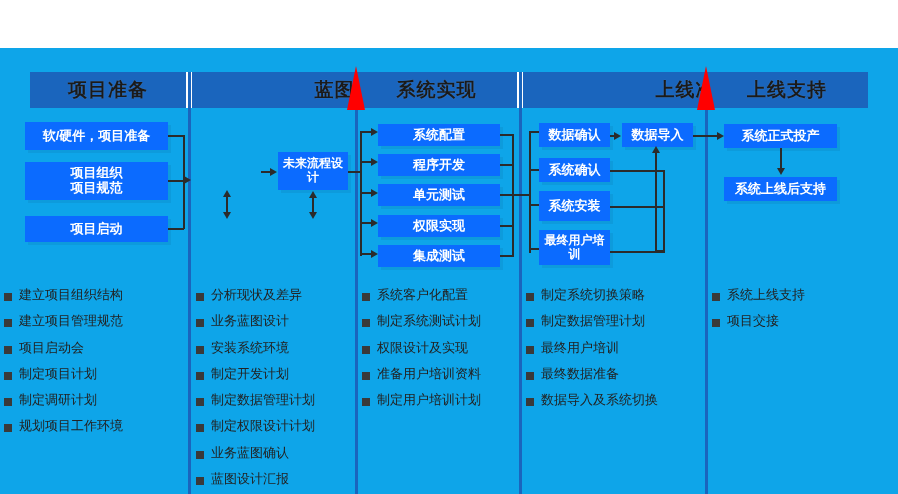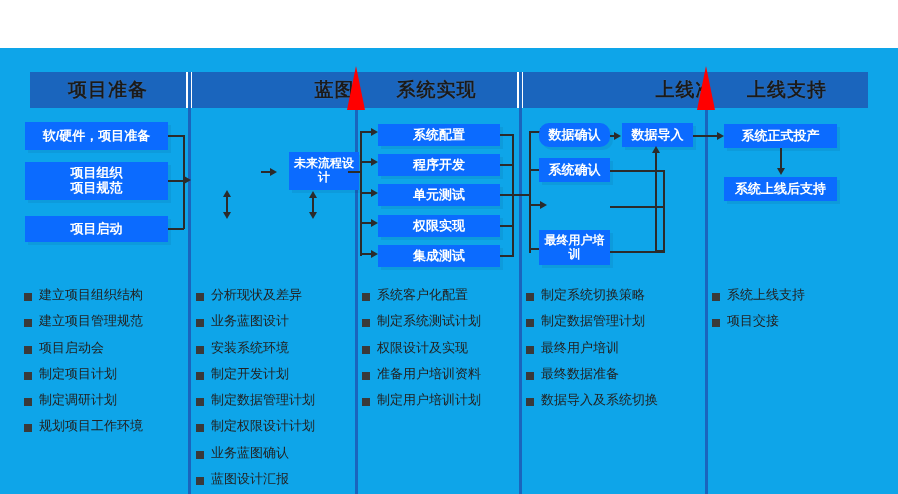--- a/index.html
+++ b/index.html
@@ -77,21 +77,21 @@
   <div class="box" style="left:25px;top:168px;width:143px;height:26px;">项目启动</div>
   <div class="box" style="left:25px;top:114px;width:143px;height:38px;">项目组织
 项目规范</div>
 
   <div class="ln h" style="left:168px;top:87px;width:16px;"></div>
   <div class="ln h" style="left:168px;top:132px;width:16px;"></div>
   <div class="ln h" style="left:168px;top:180px;width:16px;"></div>
   <div class="ln v" style="left:183px;top:87px;height:94px;"></div>
   <div class="ar right" style="left:184px;top:128px;"></div>
 
-  <div class="box" style="left:289px;top:104px;width:70px;height:38px;font-size:12px;">未来流程设计</div>
+  <div class="box" style="left:278px;top:104px;width:70px;height:38px;font-size:12px;">未来流程设计</div>
 
   <div class="ln h" style="left:261px;top:123px;width:10px;"></div>
   <div class="ar right" style="left:270px;top:120px;"></div>
 
   <div class="ln v" style="left:226px;top:147px;height:18px;"></div>
   <div class="ar up" style="left:223px;top:142px;"></div>
   <div class="ar down" style="left:223px;top:164px;"></div>
 
   <div class="ln v" style="left:312px;top:148px;height:17px;"></div>
   <div class="ar up" style="left:309px;top:143px;"></div>
@@ -126,23 +126,24 @@
   <div class="ln v" style="left:529px;top:83px;height:122px;"></div>
   <div class="ln h" style="left:529px;top:83px;width:12px;"></div>
   <div class="ln h" style="left:529px;top:121px;width:12px;"></div>
   <div class="ln h" style="left:529px;top:156px;width:12px;"></div>
   <div class="ln h" style="left:529px;top:200px;width:12px;"></div>
   <div class="ar right" style="left:540px;top:80px;"></div>
   <div class="ar right" style="left:540px;top:118px;"></div>
   <div class="ar right" style="left:540px;top:153px;"></div>
   <div class="ar right" style="left:540px;top:197px;"></div>
 
-  <div class="box" style="left:539px;top:75px;width:71px;height:24px;border-radius:10px;">数据确认</div>
+  <div class="box" style="left:539px;top:75px;width:71px;height:24px;">数据确认</div>
   <div class="box" style="left:622px;top:75px;width:71px;height:24px;">数据导入</div>
   <div class="box" style="left:539px;top:110px;width:71px;height:24px;">系统确认</div>
+  <div class="box" style="left:539px;top:143px;width:71px;height:30px;">系统安装</div>
   <div class="box" style="left:539px;top:182px;width:71px;height:35px;font-size:12px;">最终用户培训</div>
 
   <div class="ln h" style="left:610px;top:87px;width:6px;"></div>
   <div class="ar right" style="left:614px;top:84px;"></div>
 
   <div class="ln h" style="left:610px;top:122px;width:55px;"></div>
   <div class="ln h" style="left:610px;top:158px;width:55px;"></div>
   <div class="ln h" style="left:610px;top:203px;width:55px;"></div>
   <div class="ln v" style="left:663px;top:122px;height:81px;"></div>
   <div class="ln v" style="left:655px;top:103px;height:101px;"></div>
@@ -150,21 +151,21 @@
   <div class="ar up" style="left:652px;top:98px;"></div>
 
   <div class="ln h" style="left:693px;top:87px;width:26px;"></div>
   <div class="ar right" style="left:717px;top:84px;"></div>
 
   <div class="box" style="left:724px;top:76px;width:113px;height:24px;">系统正式投产</div>
   <div class="box" style="left:724px;top:129px;width:113px;height:24px;">系统上线后支持</div>
   <div class="ln v" style="left:780px;top:100px;height:22px;"></div>
   <div class="ar down" style="left:777px;top:120px;"></div>
 
-  <div class="blist" style="left:24px;width:170px;">
+  <div class="blist" style="left:4px;width:170px;">
       <div class="bitem">
         <span class="bullet"></span>
         <span class="btext">建立项目组织结构</span>
       </div>
       <div class="bitem">
         <span class="bullet"></span>
         <span class="btext">建立项目管理规范</span>
       </div>
       <div class="bitem">
         <span class="bullet"></span>

